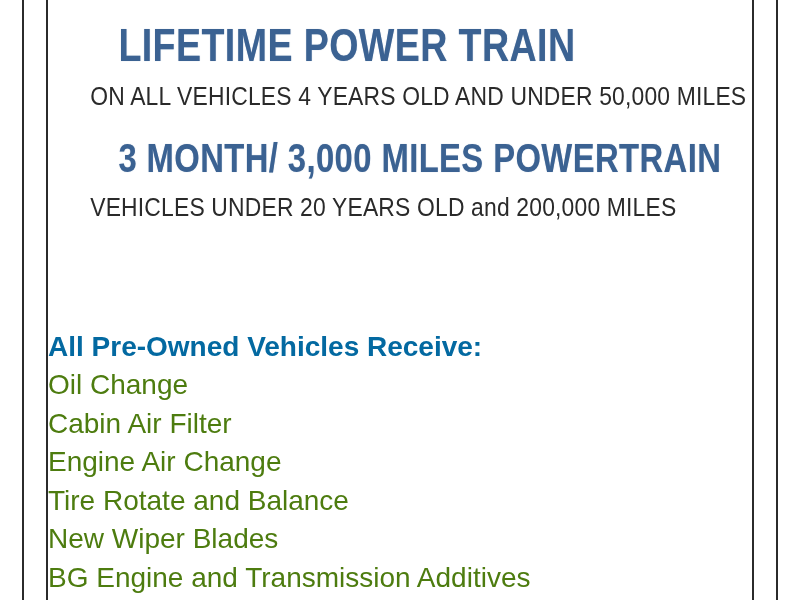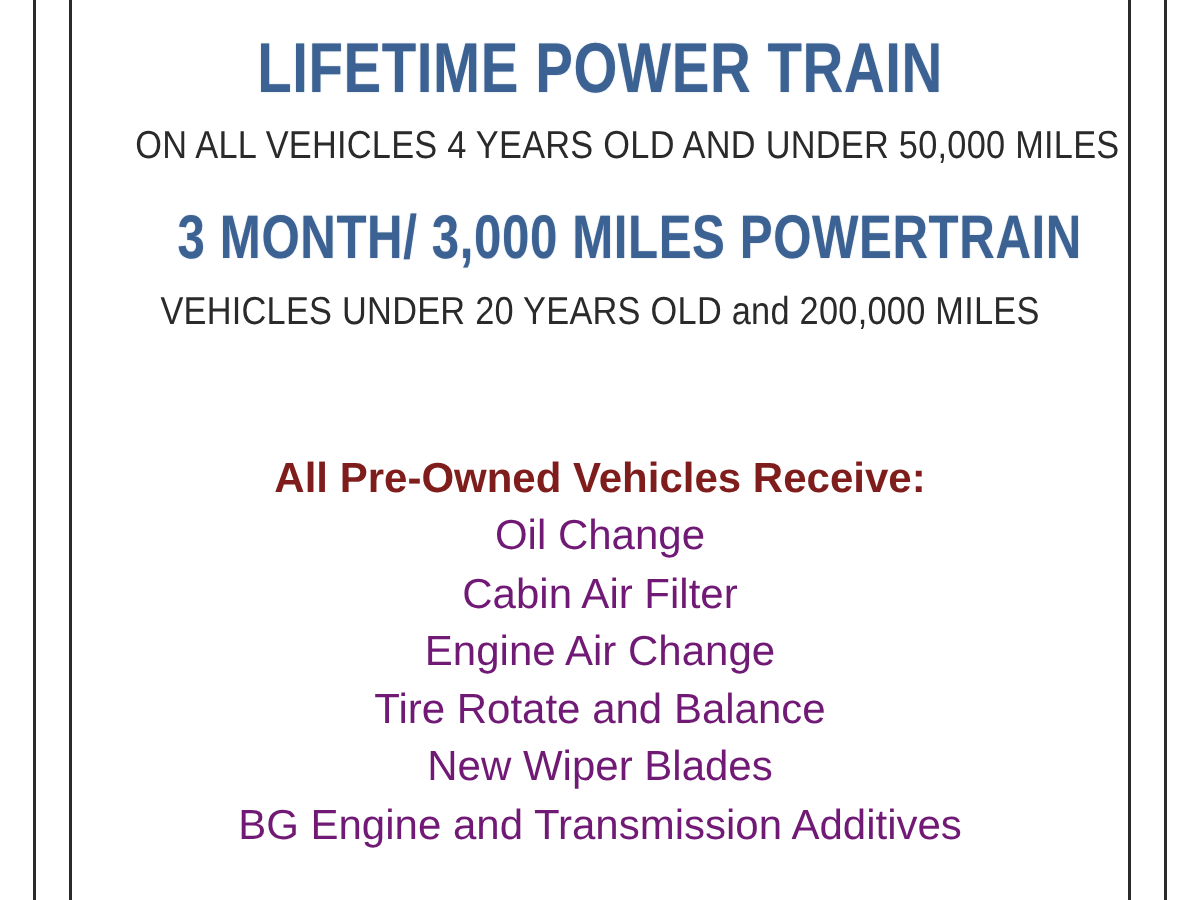--- a/index.html
+++ b/index.html
@@ -37,21 +37,20 @@
   .rule.right-inner { left: 752px; }
   .rule.right-outer { left: 776px; }
 
   
   .content {
     position: absolute;
     left: 48px;
     top: 0;
     width: 704px;
     height: 600px;
-    text-align: center;
   }
 
   
   .headline {
     color: #3b6292;
     font-family: "Liberation Sans Narrow", "Liberation Sans", sans-serif;
     font-weight: 700;
     text-transform: uppercase;
     letter-spacing: 0.5px;
     line-height: 1;
@@ -94,29 +93,30 @@
   .subhead-2 { top: 193px; }
 
   
   .services {
     position: absolute;
     left: 0;
     top: 300px;
     width: 704px;
   }
   .services-title {
-    color: #7f1d1d;
+    color: #0369a1;
     font-family: "Liberation Sans", sans-serif;
     font-weight: 700;
     font-size: 28px;
     line-height: 38px;
     white-space: nowrap;
+    margin-top: 28px;
   }
   .service-item {
-    color: #701a75;
+    color: #4d7c0f;
     font-family: "Liberation Sans", sans-serif;
     font-weight: 400;
     font-size: 28px;
     line-height: 38.5px;
     white-space: nowrap;
   }
 </style>
 </head>
 <body>
 

